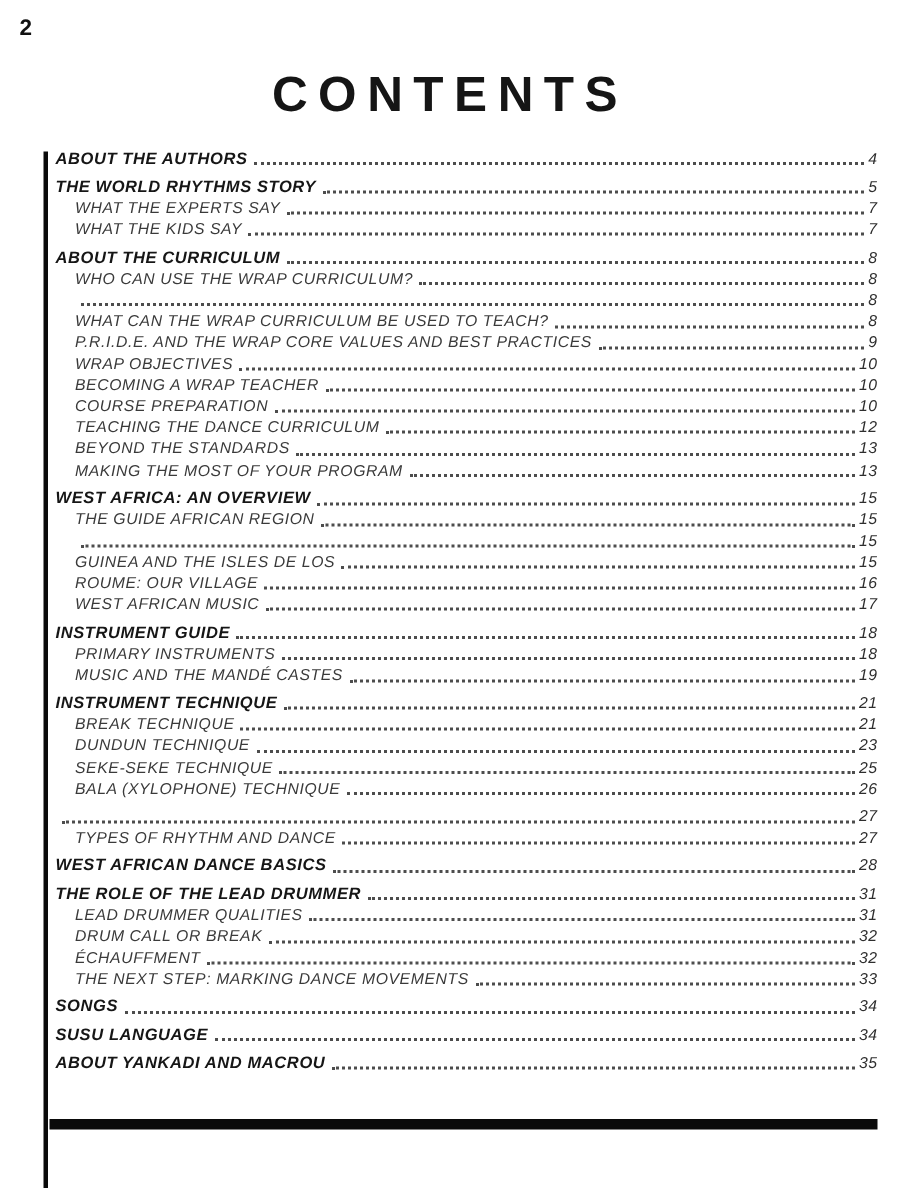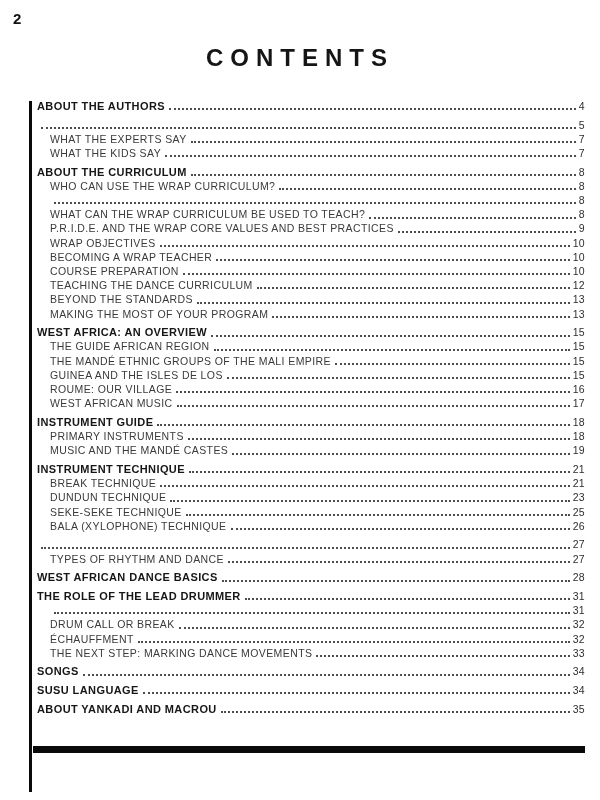--- a/index.html
+++ b/index.html
@@ -12,33 +12,34 @@
     overflow:hidden;
     box-sizing:border-box;
   }
   .folio{
     position:absolute;left:13px;top:10px;
     font-size:15px;font-weight:700;color:#111;
   }
   .title{
     position:absolute;top:44px;left:0;right:0;
     text-align:center;
-    font-size:24px;font-weight:700;
+    font-size:33px;font-weight:700;
     letter-spacing:7px;
     color:#151515;
   }
   .toc{
     position:absolute;
     left:37px;right:15px;top:99px;
   }
   .row{
     display:flex;align-items:flex-end;
     height:14.2px;
     line-height:14.2px;
     white-space:nowrap;
+    font-style:italic;
   }
   .row.lvl1{margin-top:4.5px;}
   .row.first{margin-top:0;}
   .row.lvl1 .lbl{
     font-weight:700;font-size:11px;letter-spacing:0.4px;color:#161616;
   }
   .row.lvl2{padding-left:13px;}
   .row.lvl2 .lbl{
     font-weight:400;font-size:10.5px;letter-spacing:0.4px;color:#3a3a3a;
   }
@@ -72,20 +73,21 @@
 
   <div class="title">CONTENTS</div>
 
   <div class="toc" id="toc">
       <div class="row lvl1 first">
         <span class="lbl">ABOUT THE AUTHORS</span>
         <span class="leader"></span>
         <span class="pg">4</span>
       </div>
       <div class="row lvl1">
+        <span class="lbl">THE WORLD RHYTHMS STORY</span>
         <span class="leader"></span>
         <span class="pg">5</span>
       </div>
       <div class="row lvl2">
         <span class="lbl">WHAT THE EXPERTS SAY</span>
         <span class="leader"></span>
         <span class="pg">7</span>
       </div>
       <div class="row lvl2">
         <span class="lbl">WHAT THE KIDS SAY</span>
@@ -150,21 +152,20 @@
         <span class="lbl">WEST AFRICA: AN OVERVIEW</span>
         <span class="leader"></span>
         <span class="pg">15</span>
       </div>
       <div class="row lvl2">
         <span class="lbl">THE GUIDE AFRICAN REGION</span>
         <span class="leader"></span>
         <span class="pg">15</span>
       </div>
       <div class="row lvl2">
-        <span class="lbl">THE MANDÉ ETHNIC GROUPS OF THE MALI EMPIRE</span>
         <span class="leader"></span>
         <span class="pg">15</span>
       </div>
       <div class="row lvl2">
         <span class="lbl">GUINEA AND THE ISLES DE LOS</span>
         <span class="leader"></span>
         <span class="pg">15</span>
       </div>
       <div class="row lvl2">
         <span class="lbl">ROUME: OUR VILLAGE</span>
@@ -229,20 +230,21 @@
         <span class="lbl">WEST AFRICAN DANCE BASICS</span>
         <span class="leader"></span>
         <span class="pg">28</span>
       </div>
       <div class="row lvl1">
         <span class="lbl">THE ROLE OF THE LEAD DRUMMER</span>
         <span class="leader"></span>
         <span class="pg">31</span>
       </div>
       <div class="row lvl2">
+        <span class="lbl">LEAD DRUMMER QUALITIES</span>
         <span class="leader"></span>
         <span class="pg">31</span>
       </div>
       <div class="row lvl2">
         <span class="lbl">DRUM CALL OR BREAK</span>
         <span class="leader"></span>
         <span class="pg">32</span>
       </div>
       <div class="row lvl2">
         <span class="lbl">ÉCHAUFFMENT</span>

